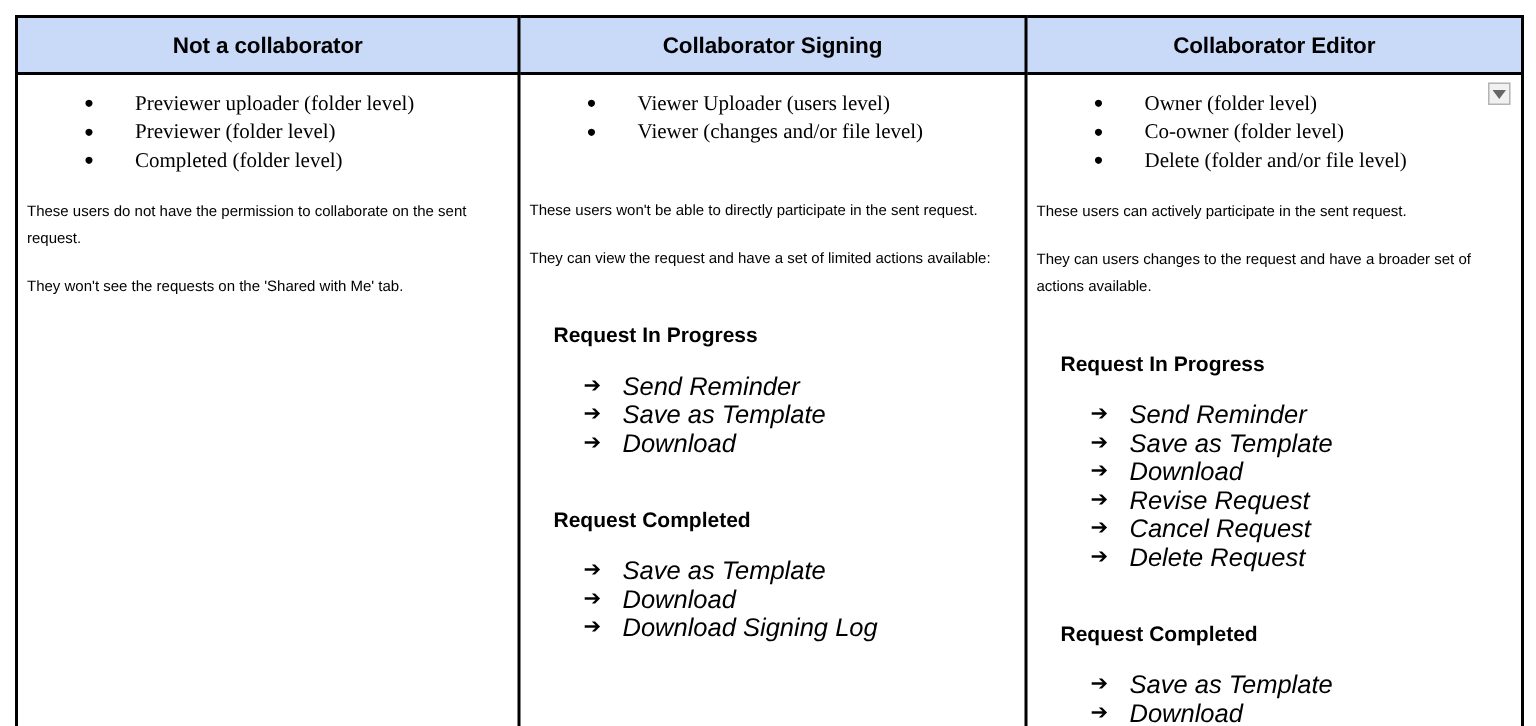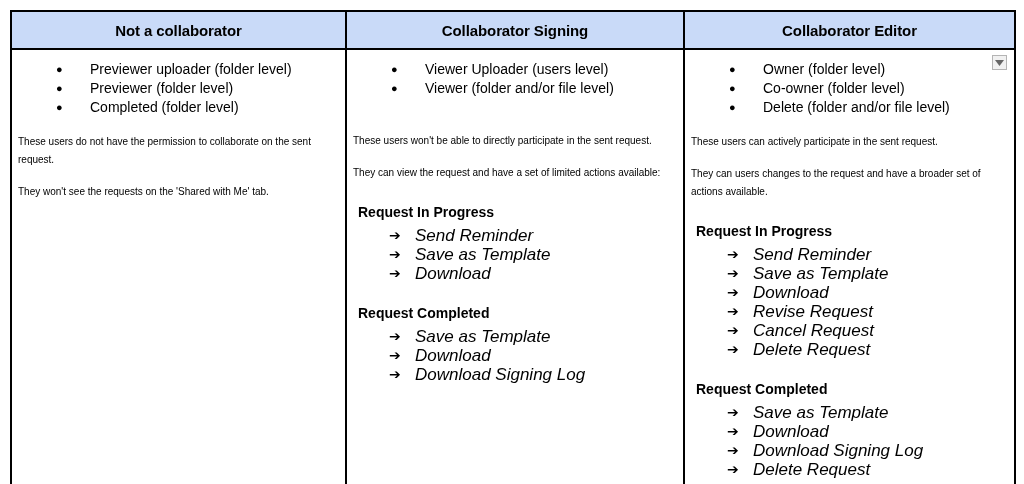--- a/index.html
+++ b/index.html
@@ -59,20 +59,21 @@
     padding: 10px 8px 8px 6px;
     font-size: 14px;
     line-height: 18px;
   }
 
   
   ul.disc-list {
     list-style: none;
     margin: 0 0 0 0;
     padding: 0;
+    font-family: Liberation Serif, serif;
   }
   ul.disc-list li {
     position: relative;
     padding-left: 72px;
     line-height: 19px;
     font-size: 14px;
     white-space: nowrap;
   }
   ul.disc-list li::before {
     content: "\25CF";
@@ -91,21 +92,21 @@
   }
   .spacer-sm { height: 14px; }
   .spacer-md { height: 16px; }
   .spacer-lg { height: 20px; }
 
   
   .sect-head {
     font-size: 14px;
     font-weight: bold;
     line-height: 18px;
-    margin: 5px;
+    margin: 16px;
   }
 
   
   ul.arrow-list {
     list-style: none;
     margin: 0;
     padding: 0;
   }
   ul.arrow-list li {
     position: relative;
@@ -179,21 +180,21 @@
           <p class="para">These users do not have the permission to collaborate on the sent request.</p>
 
           <div class="spacer-sm"></div>
 
           <p class="para">They won't see the requests on the 'Shared with Me' tab.</p>
         </td>
 
         <td class="cell-rel">
           <ul class="disc-list">
             <li>Viewer Uploader (users level)</li>
-            <li>Viewer (folder and/or file level)</li>
+            <li>Viewer (changes and/or file level)</li>
           </ul>
 
           <div class="spacer-lg"></div>
           <div class="spacer-sm"></div>
 
           <p class="para">These users  won't be able to directly participate in the sent request.</p>
 
           <div class="spacer-sm"></div>
 
           <p class="para">They can view the request and have a set of limited actions available:</p>

